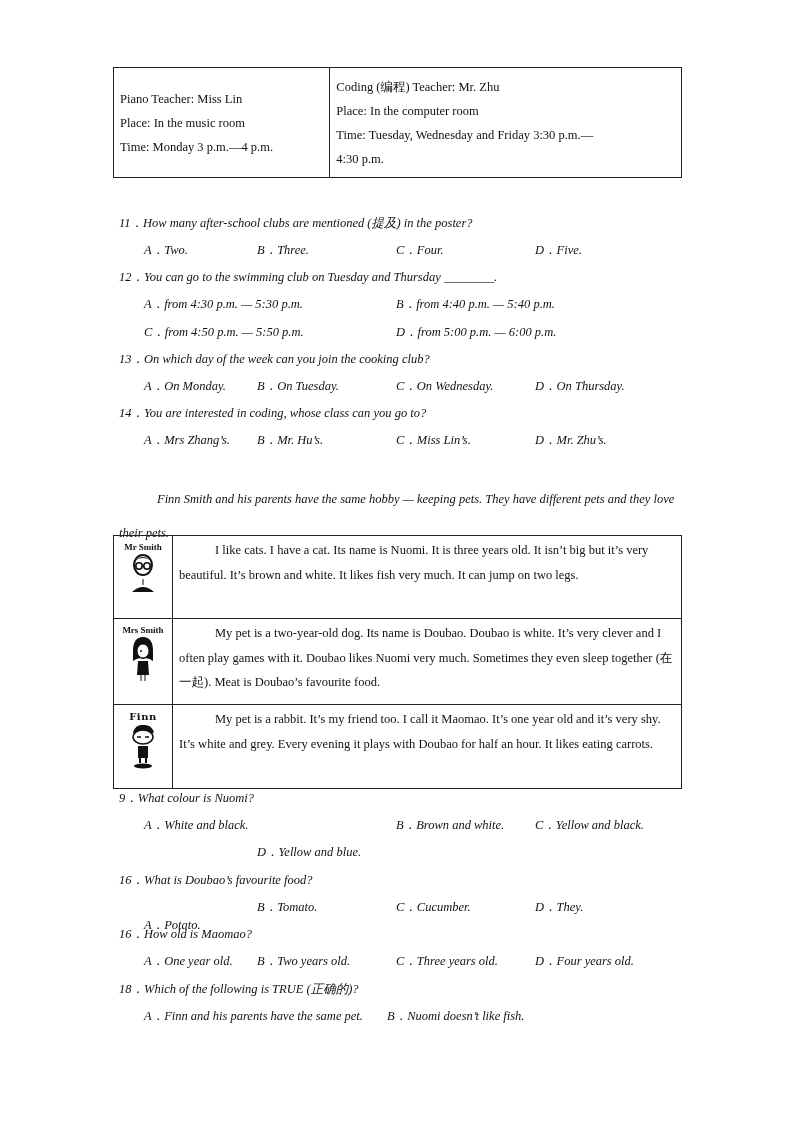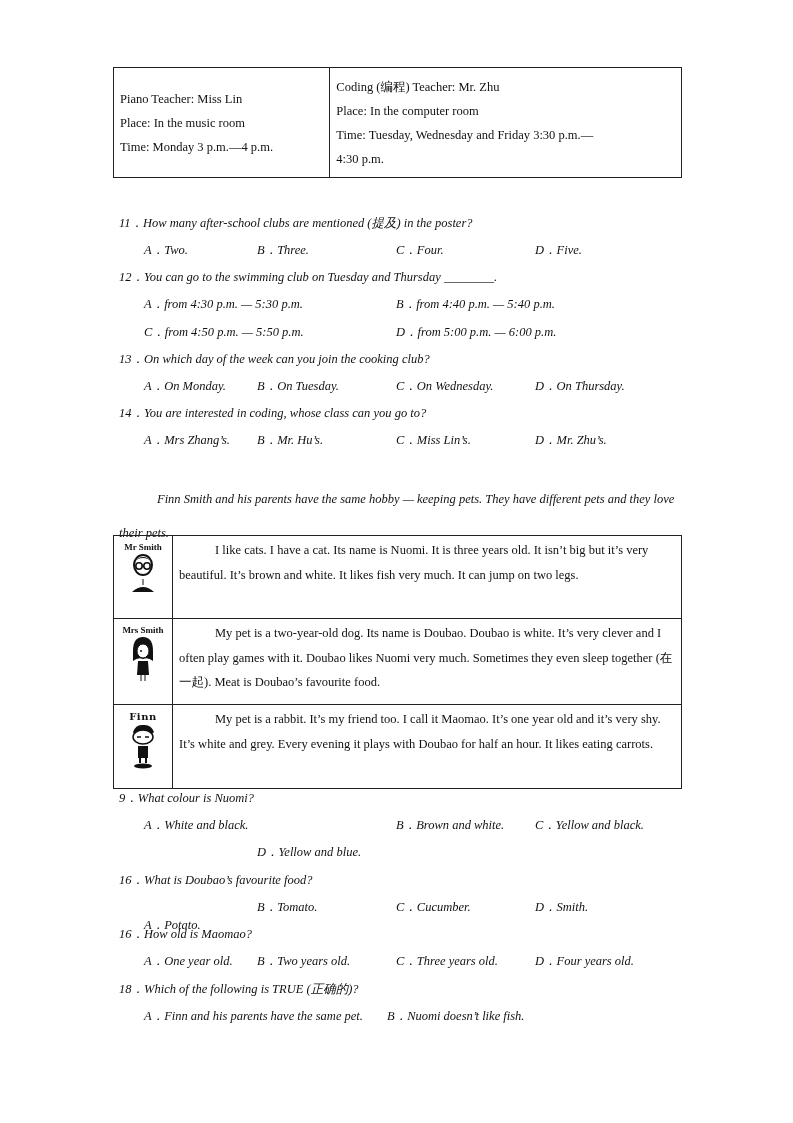--- a/index.html
+++ b/index.html
@@ -120,21 +120,21 @@
 <div class="abs q" style="top:790px">9．What colour is Nuomi?</div>
 <div class="abs" style="left:144px;top:817px">A．White and black.</div>
 <div class="abs" style="left:396px;top:817px">B．Brown and white.</div>
 <div class="abs" style="left:535px;top:817px">C．Yellow  and black.</div>
 <div class="abs" style="left:257px;top:844px">D．Yellow and blue.</div>
 
 <div class="abs q" style="top:872px">16．What is Doubao’s favourite food?</div>
 <div class="abs" style="left:144px;top:917px">A．Potato.</div>
 <div class="abs" style="left:257px;top:899px">B．Tomato.</div>
 <div class="abs" style="left:396px;top:899px">C．Cucumber.</div>
-<div class="abs" style="left:535px;top:899px">D．Smith.</div>
+<div class="abs" style="left:535px;top:899px">D．They.</div>
 
 <div class="abs q" style="top:926px">16．How old is Maomao?</div>
 <div class="abs" style="left:144px;top:953px">A．One year old.</div>
 <div class="abs" style="left:257px;top:953px">B．Two years old.</div>
 <div class="abs" style="left:396px;top:953px">C．Three years old.</div>
 <div class="abs" style="left:535px;top:953px">D．Four years old.</div>
 
 <div class="abs q" style="top:981px">18．Which of the following is TRUE (正确的)?</div>
 <div class="abs" style="left:144px;top:1008px">A．Finn and his parents have the same pet.</div>
 <div class="abs" style="left:387px;top:1008px">B．Nuomi  doesn’t like  fish.</div>

